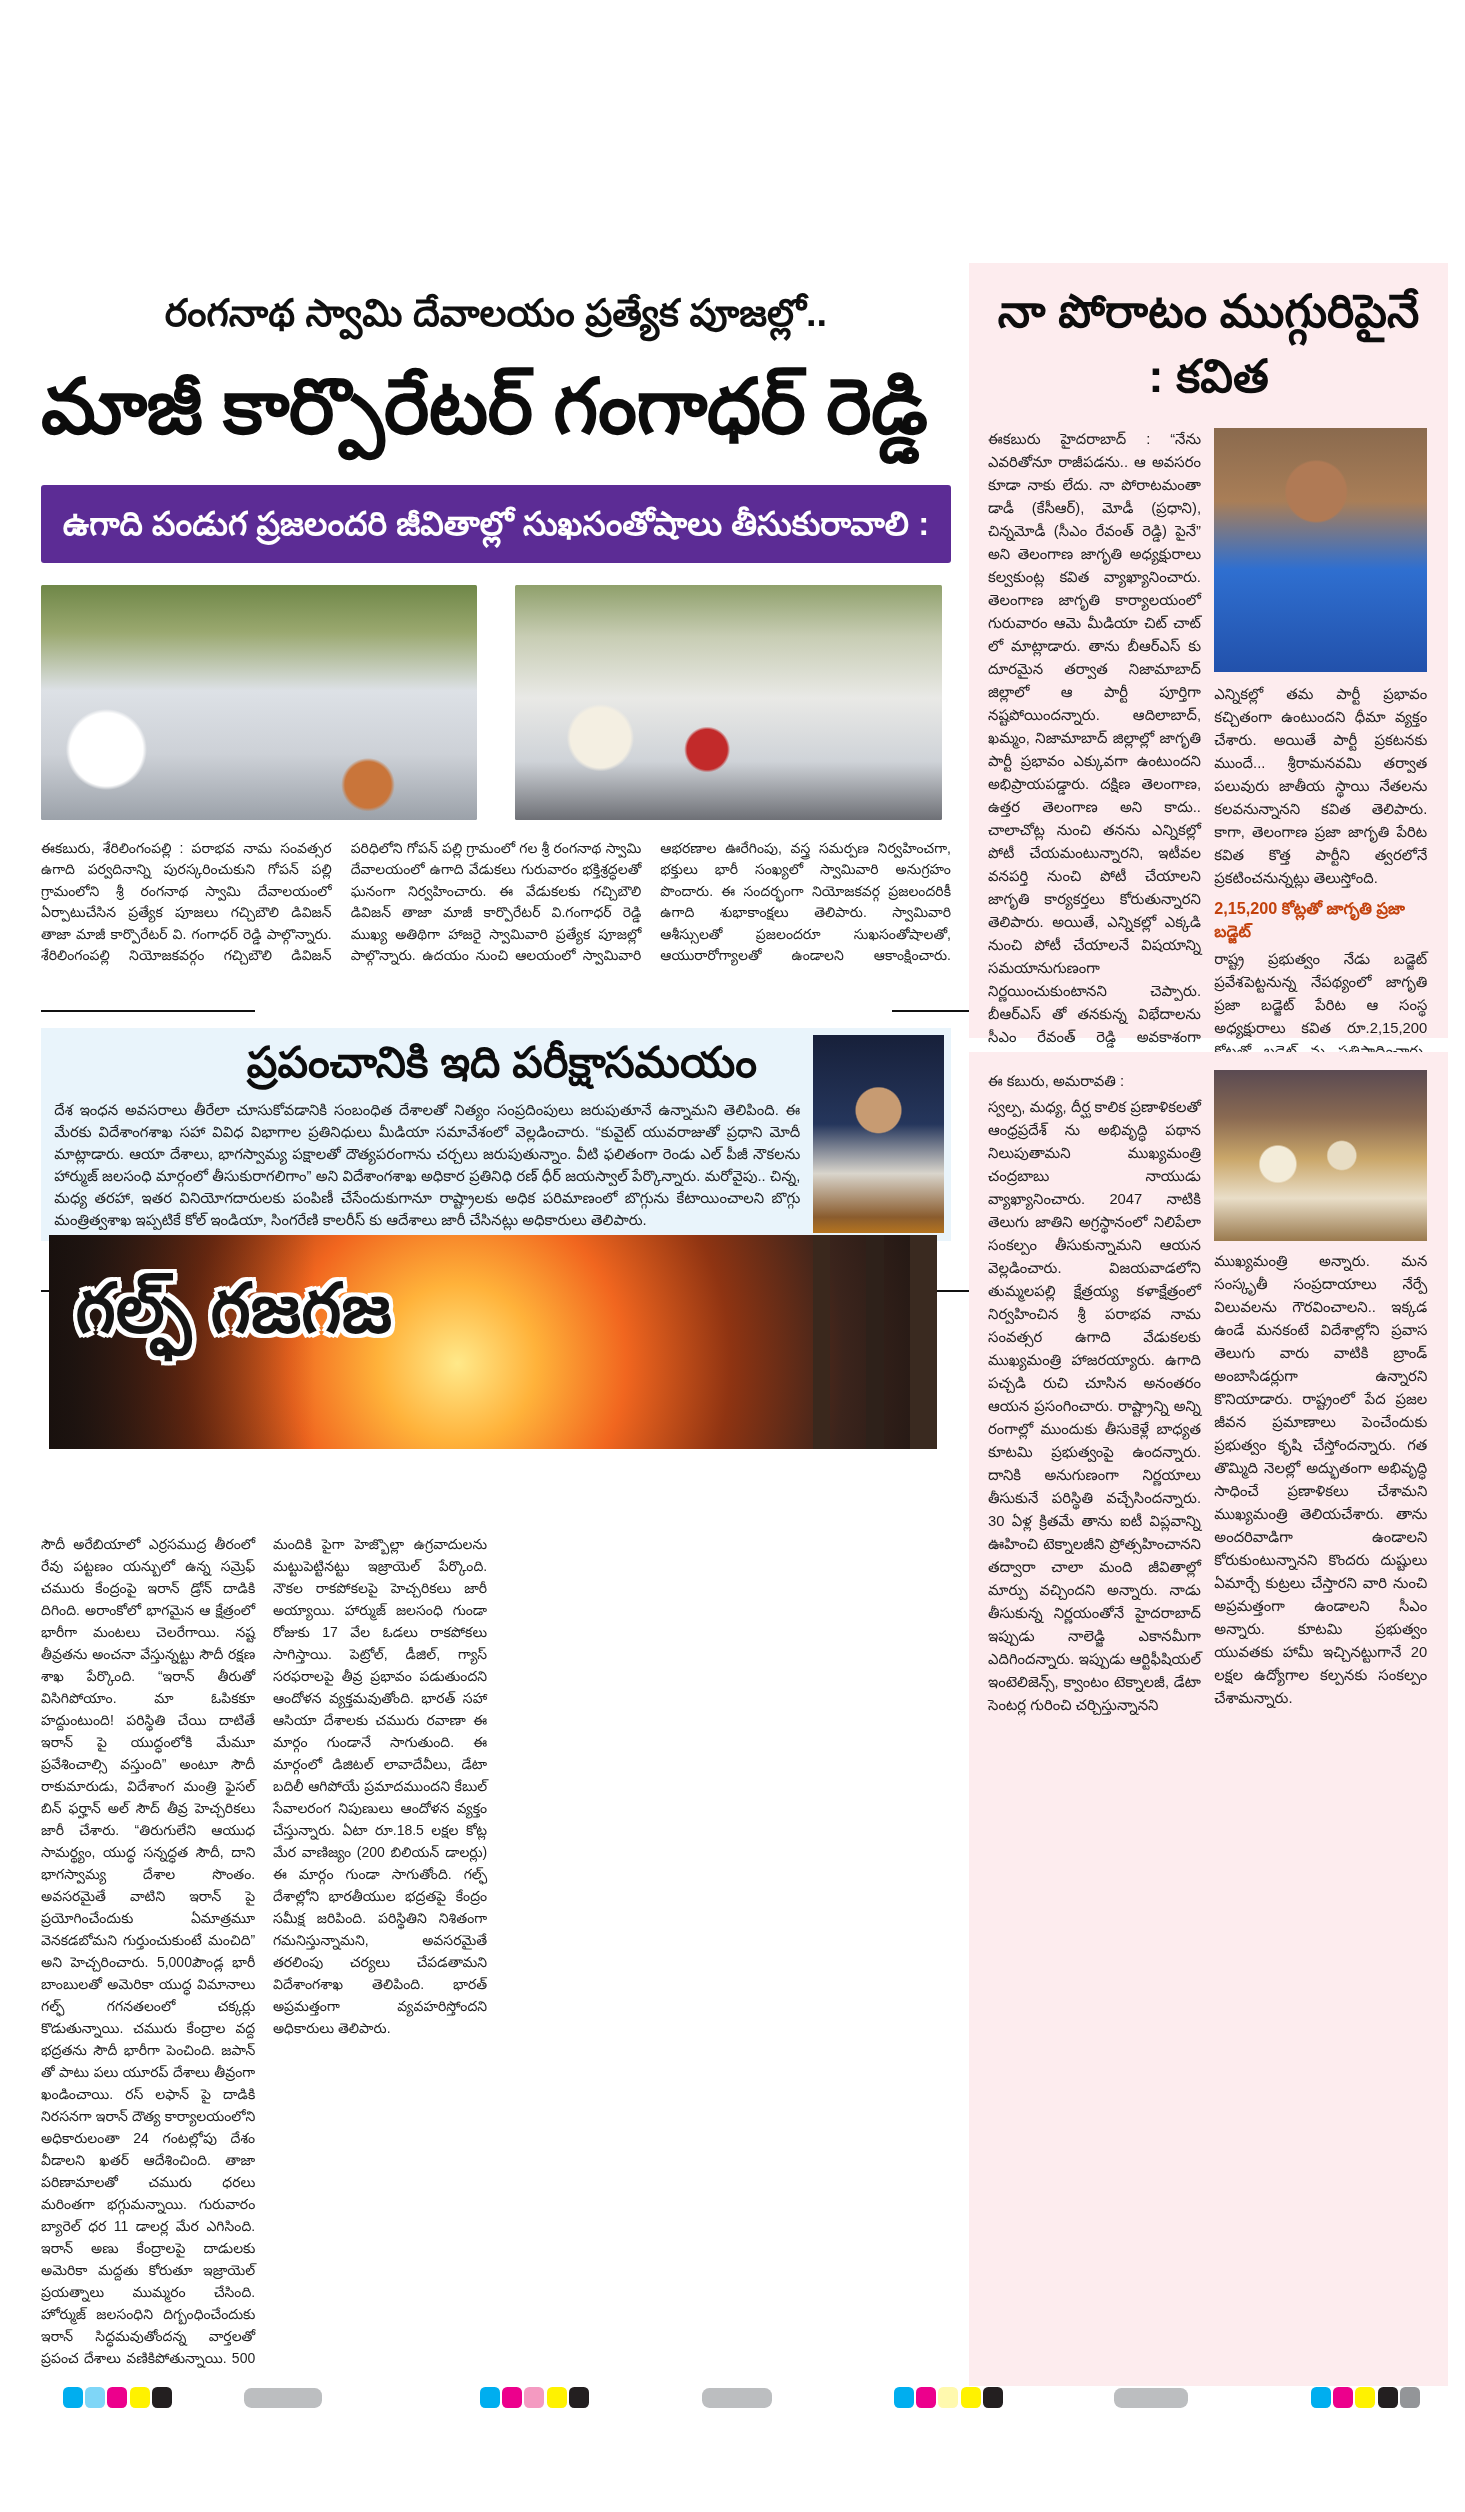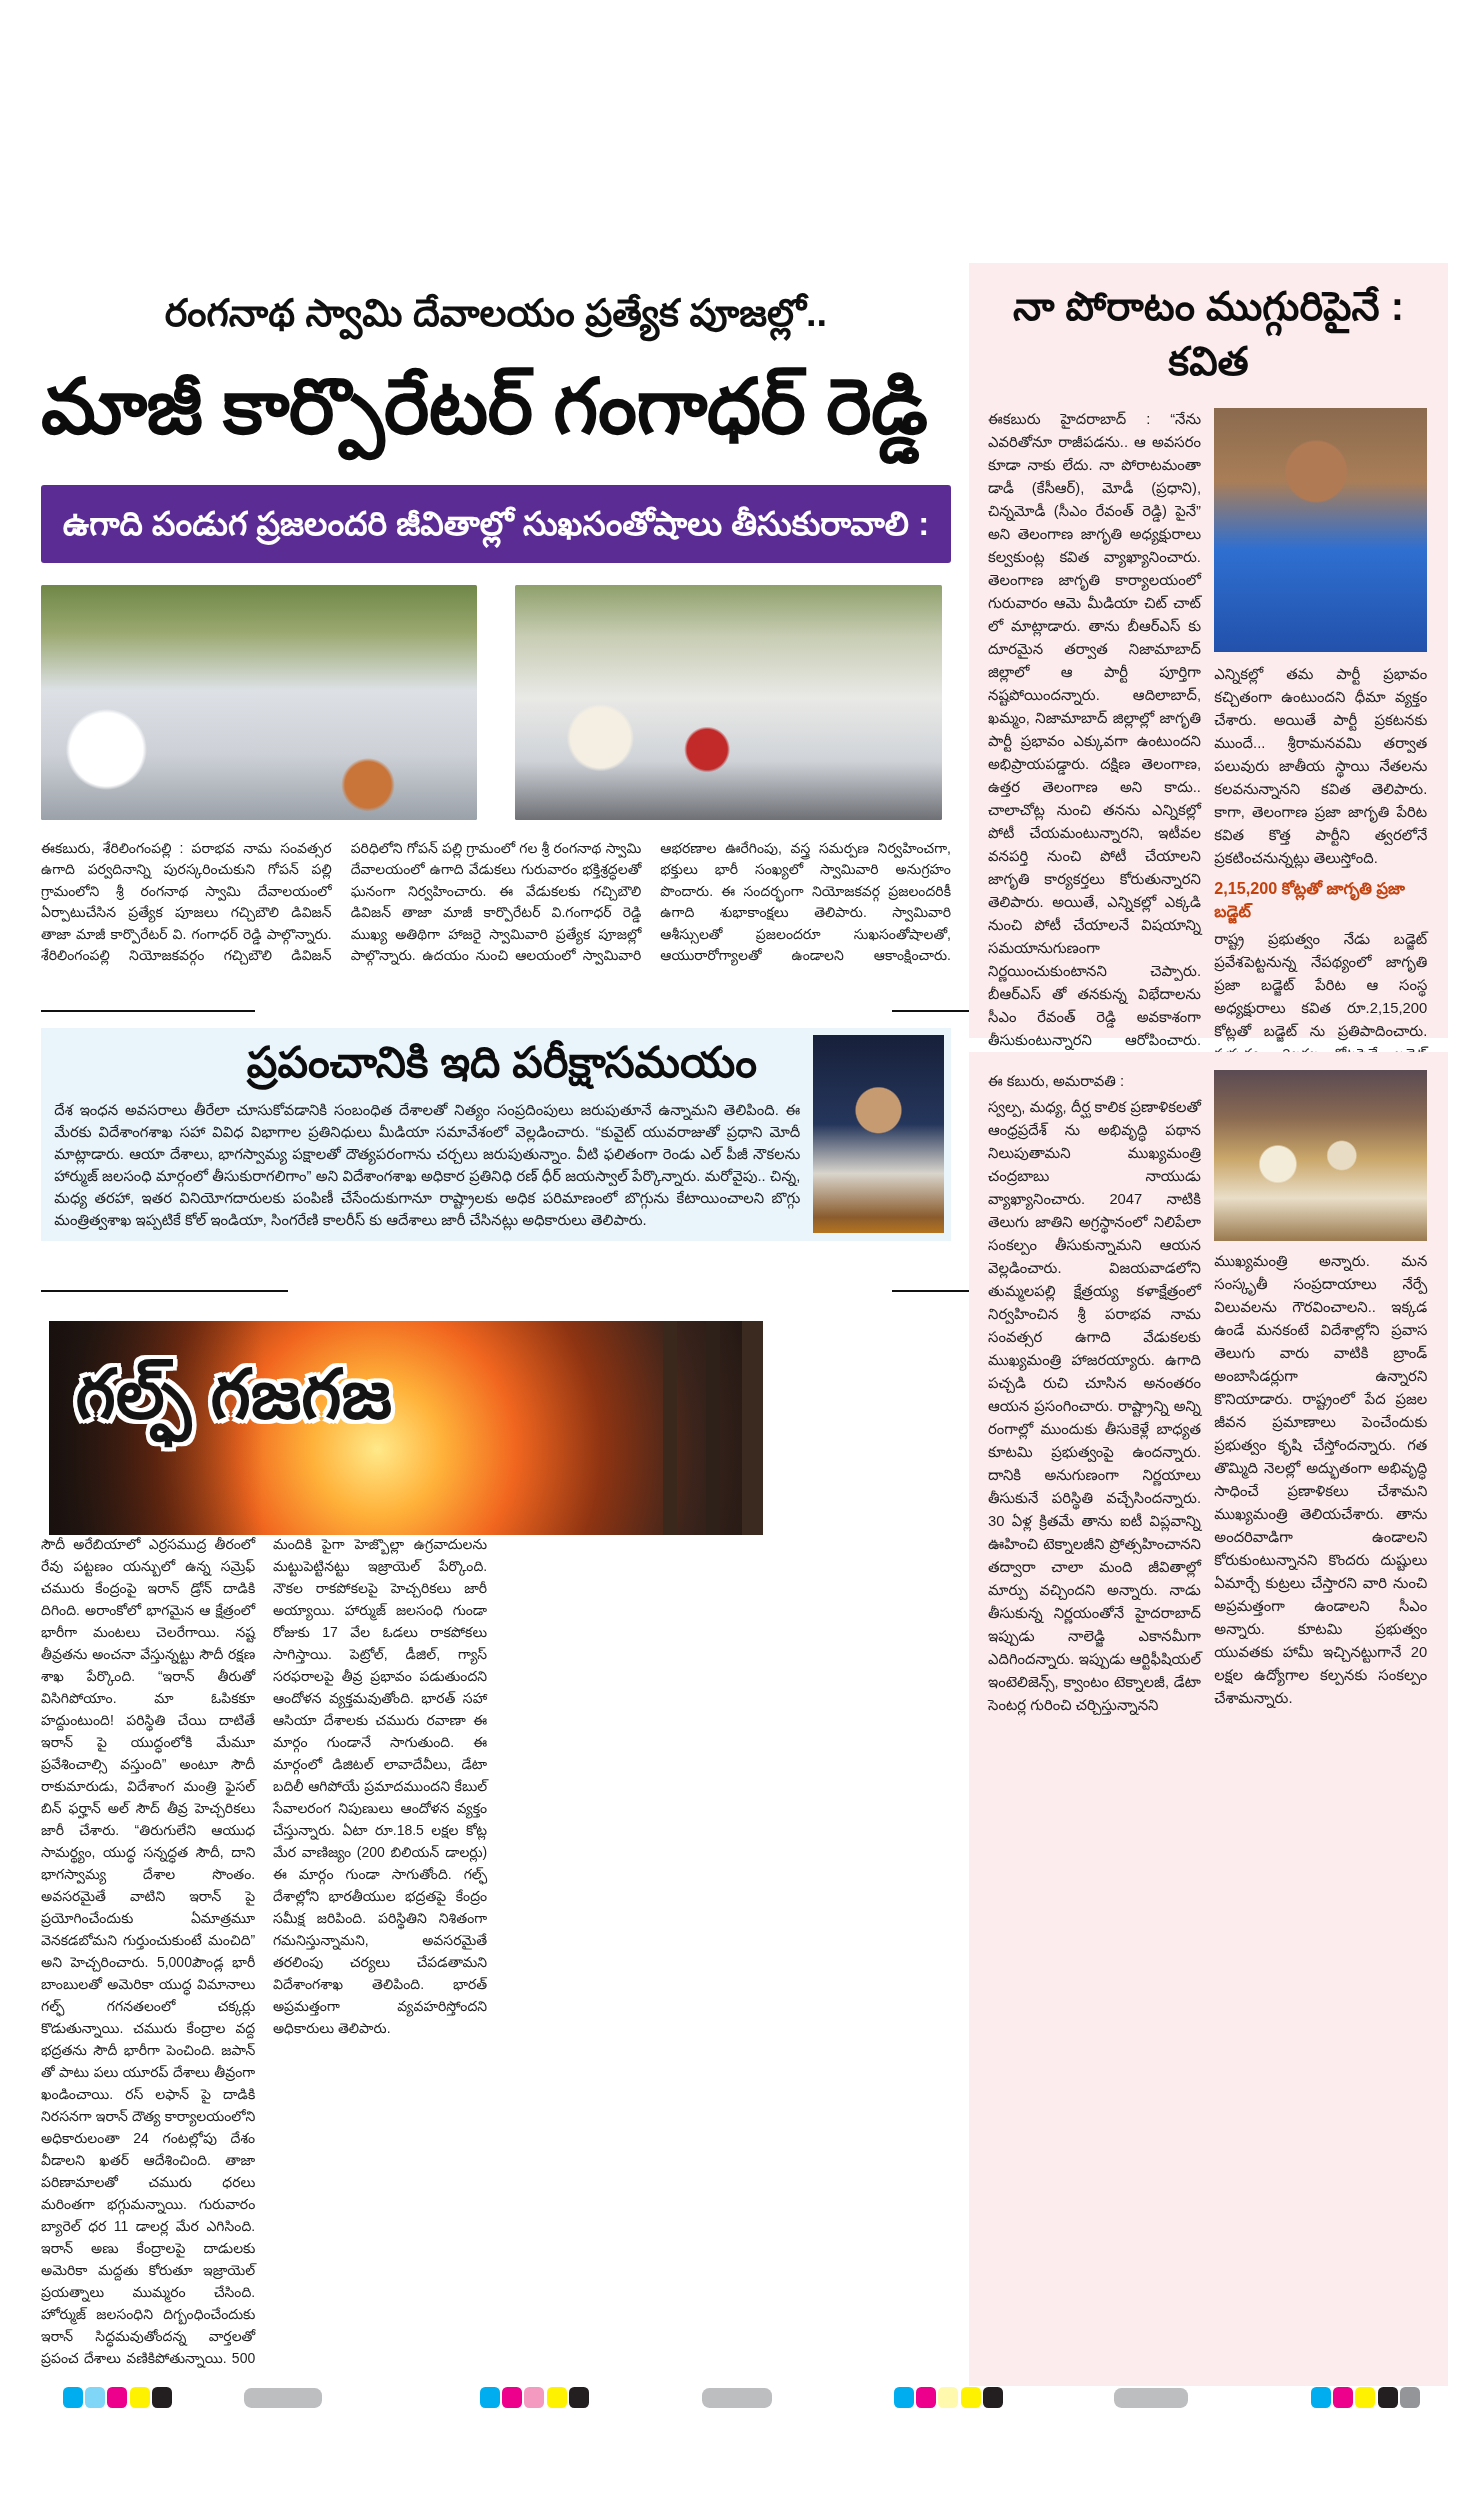--- a/index.html
+++ b/index.html
@@ -50,36 +50,36 @@
   
   .world-box{position:absolute;left:41px;top:1028px;width:910px;height:213px;background:#e9f4fb;}
   .world-headline{padding-top:10.3px;text-align:center;font-size:43px;font-weight:900;color:#0d0d0d;padding-left:12px;}
   .world-body{position:absolute;left:13.3px;top:71px;width:746px;font-size:14.8px;line-height:22px;
               text-align:justify;color:#1c1c1c;}
   .world-photo{position:absolute;right:7.4px;top:7.4px;width:131px;height:198px;
     background:radial-gradient(circle at 50% 38%,#c79b72 0 16%,rgba(0,0,0,0) 17%),
                linear-gradient(180deg,#17203a 0%,#25365c 45%,#d9d5cc 70%,#8a5c2e 92%,#b5741f 100%);}
 
   
-  .gulf-photo{position:absolute;left:49px;top:1321px;width:714px;height:214px;
+  .gulf-photo{position:absolute;left:49px;top:1235px;width:888px;height:214px;
     background:linear-gradient(90deg,rgba(20,14,12,.85) 0%,rgba(20,14,12,0) 30%),
                linear-gradient(270deg,#3a2a20 0 3%,rgba(0,0,0,0) 3%),
                linear-gradient(270deg,rgba(0,0,0,0) 0 6%,#2e211a 6% 8%,rgba(0,0,0,0) 8% 12%,#3a281d 12% 14%,rgba(0,0,0,0) 14%),
                radial-gradient(circle at 46% 60%,#ffe98a 0%,#ffb23a 16%,#f1661f 34%,#8f3412 55%,#3b241c 78%,#1d1512 100%);}
   .gulf-headline{position:absolute;left:26.6px;top:34px;font-size:69px;font-weight:900;color:#141414;
     text-shadow:-3.7px -3.7px 0 #fff,3.7px -3.7px 0 #fff,-3.7px 3.7px 0 #fff,3.7px 3.7px 0 #fff,0 -4.4px 0 #fff,0 4.4px 0 #fff,-4.4px 0 0 #fff,4.4px 0 0 #fff;}
   .gulf-body{position:absolute;left:41px;top:1533px;width:910px;height:846px;column-count:4;column-gap:17.7px;
              column-fill:auto;font-size:14px;line-height:22px;text-align:justify;color:#1c1c1c;}
 
   
   .pink-box{position:absolute;left:969px;width:479px;background:#fdecee;}
   .kavita-box{top:263px;height:775px;}
   .cm-box{top:1052px;height:1334px;}
   .pink-box .inner{padding:17.7px 19px;}
-  .pink-head{ text-align:center;font-size:40px;font-weight:900;color:#0d0d0d;margin:3px 0 14.8px 0;}
+  .pink-head{ text-align:center;font-size:46px;font-weight:900;color:#0d0d0d;margin:3px 0 14.8px 0;}
   .two-col{display:flex;gap:13.3px;}
   .col{width:213px;font-size:14.8px;line-height:23px;text-align:justify;color:#1c1c1c;}
   .kavita-photo{width:213px;height:244px;margin-bottom:10.3px;
     background:radial-gradient(circle at 48% 26%,#b07a55 0 14%,rgba(0,0,0,0) 15%),
                linear-gradient(180deg,#8a6a4e 0%,#a97e57 30%,#2f6fd0 58%,#2251ab 100%),
                #7a5a40;}
   .budget-subhead{font-size:16.2px;font-weight:800;color:#c2410c;margin:7.4px 0 4.4px 0;text-align:left;}
   .cm-dateline{font-size:14.8px;line-height:23px;margin-bottom:3px;}
   .cm-photo{width:213px;height:171px;margin-bottom:8.9px;
     background:radial-gradient(circle at 30% 55%,#f3ecd9 0 10%,rgba(0,0,0,0) 11%),

